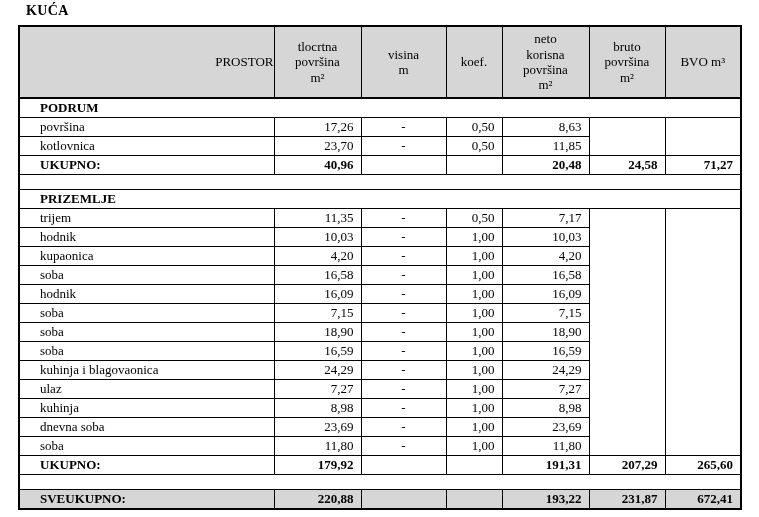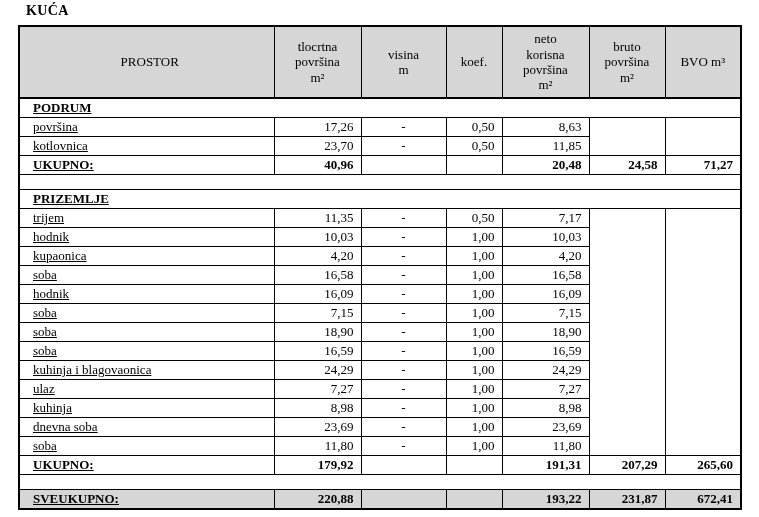--- a/index.html
+++ b/index.html
@@ -32,23 +32,23 @@
   th,td{
     border:1px solid var(--border);
     font-size:13px;padding:0;overflow:hidden;
   }
   thead th{
     background:var(--header-bg);
     font-weight:normal;text-align:center;vertical-align:middle;
     white-space:pre-line;line-height:1.18;height:70px;
     border-bottom:2px solid var(--border);
   }
-  thead th.prostor{text-align:center;padding-left:6px;}
+  thead th.prostor{text-align:right;padding-left:6px;}
   tbody td{height:18px;line-height:18px;vertical-align:middle;}
-  td.name{text-align:left;padding-left:13px;text-decoration:underline;}
+  td.name{text-align:left;padding-left:20px;}
   td.num{text-align:right;padding-right:7px;}
   td.dash{text-align:center;}
   tr.section-row td{font-weight:bold;}
   tr.total-row td{font-weight:bold;margin-top:16px;}
   tr.spacer-row td{
     height:14px;border-left:none;border-right:none;
   }
   tr.grand-row td{background:var(--grand-bg);font-weight:bold;margin-top:40px;}
 </style>
 </head>

